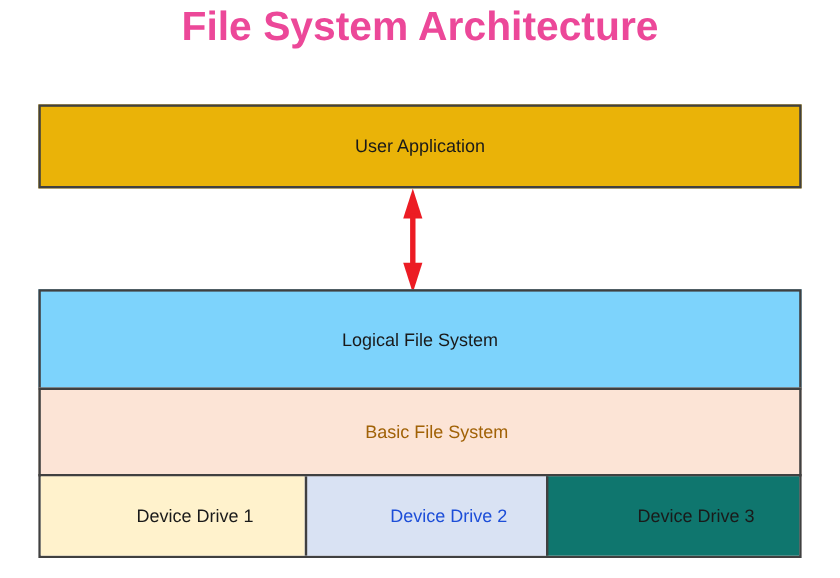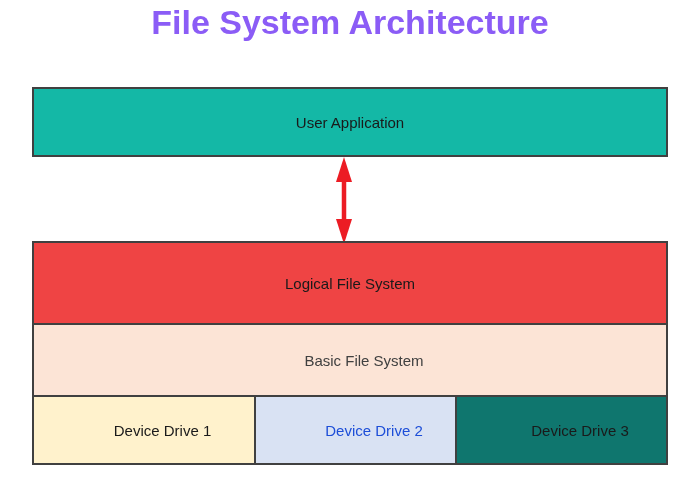--- a/index.html
+++ b/index.html
@@ -72,40 +72,40 @@
     height: 87px;
     display: block;
   }
   .arrow svg { display: block; width: 100%; height: 100%; }
 </style>
 </head>
 <body>
 
 <div class="canvas">
 
-  <h1 class="title" style="color: #8b5cf6;">File System Architecture</h1>
+  <h1 class="title" style="color: #ec4899;">File System Architecture</h1>
 
-  <div class="box user-app" style="background: #14b8a6; border-color: rgb(64, 64, 64);">
+  <div class="box user-app" style="background: #eab308; border-color: rgb(64, 64, 64);">
     <span class="box-label" style="color: rgb(26, 26, 26);">User Application</span>
   </div>
 
   <span class="arrow" style="color: rgb(236, 28, 36);">
     <svg viewBox="0 0 28 87" xmlns="http://www.w3.org/2000/svg" aria-hidden="true">
       <polygon points="14,0 6,25 22,25" fill="currentColor"></polygon>
       <polygon points="14,87 6,62 22,62" fill="currentColor"></polygon>
       <rect x="11.75" y="21" width="4.5" height="45" fill="currentColor"></rect>
     </svg>
   </span>
 
-  <div class="box logical" style="background: #ef4444; border-color: rgb(64, 64, 64);">
+  <div class="box logical" style="background: #7dd3fc; border-color: rgb(64, 64, 64);">
     <span class="box-label" style="color: rgb(26, 26, 26);">Logical File System</span>
   </div>
 
   <div class="box basic" style="background: rgb(252, 228, 214); border-color: rgb(64, 64, 64);">
-    <span class="box-label" style="color: #404040; margin-left: 28px;">Basic File System</span>
+    <span class="box-label" style="color: #a16207; margin-left: 28px;">Basic File System</span>
   </div>
 
   <div class="box device-row" style="border-color: rgb(64, 64, 64);">
     <div class="device-cell c1" style="background: rgb(255, 242, 204);">
       <span class="box-label" style="color: rgb(26, 26, 26);">Device Drive 1</span>
     </div>
     <div class="device-cell c2" style="background: rgb(217, 226, 243); border-color: rgb(64, 64, 64);">
       <span class="box-label" style="color: #1d4ed8;">Device Drive 2</span>
     </div>
     <div class="device-cell c3" style="background: #0f766e; border-color: rgb(64, 64, 64);">

